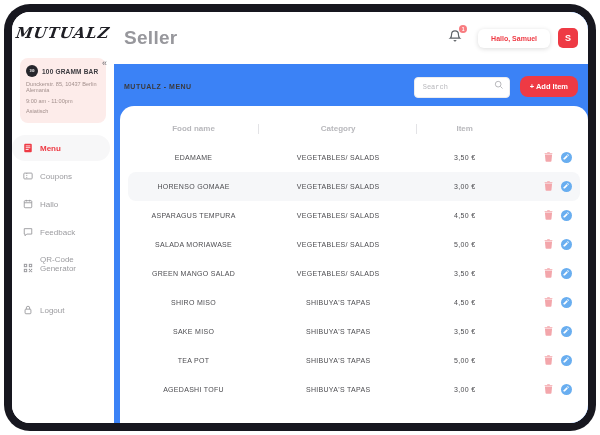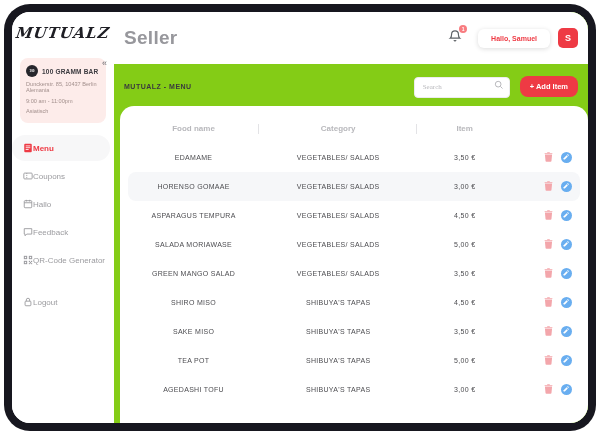--- a/index.html
+++ b/index.html
@@ -13,45 +13,45 @@
   .logo { font-family:"DejaVu Serif", serif; font-style:italic; font-weight:bold;
           font-size:15px; letter-spacing:1px; text-align:center; color:#1e1e24; transform:skewX(-8deg); }
   .collapse { position:absolute; top:46px; right:7px; font-size:9px; color:#6b6b70; cursor:pointer; }
   .bizcard { margin:16px 8px 0 8px; background:#fdecea; border-radius:8px; padding:7px 6px 8px 6px; }
   .bizhead { display:flex; align-items:center; gap:4px; }
   .bizlogo { width:12px; height:12px; border-radius:50%; background:#26262c; color:#fff;
              font-size:3px; font-weight:bold; display:flex; align-items:center; justify-content:center; flex-shrink:0; }
   .bizname { font-size:6.5px; font-weight:bold; color:#3b3b40; letter-spacing:.2px; }
   .bizline { font-size:5.6px; color:#a3908d; margin-top:3.5px; line-height:1.25; }
   .nav { margin-top:12px; }
-  .nav-item { display:flex; align-items:center; padding:8px 0 8px 11px; margin:0 4px 2px 0;
+  .nav-item { display:flex; align-items:flex-end; gap:7px; padding:8px 0 8px 11px; margin:0 4px 2px 0;
               font-size:8px; color:#9b9b9f; cursor:pointer; border-radius:14px; }
   .nav-item svg { width:10px; height:10px; flex-shrink:0; }
   .nav-item.active { background:#f7f7f8; color:#ee3a44; font-weight:bold; }
   .nav-item.logout { margin-top:16px; }
 
   
-  .main { flex:1; background:#84cc16; display:flex; flex-direction:column; min-width:0; }
+  .main { flex:1; background:#3b82f6; display:flex; flex-direction:column; min-width:0; }
   .topbar { background:#fff; height:52px; display:flex; align-items:center; padding:0 10px 0 10px; flex-shrink:0; }
   .page-title { flex:1; font-size:19px; font-weight:bold; color:#97979c; letter-spacing:.3px; }
   .bellwrap { position:relative; margin-right:16px; cursor:pointer; }
   .bellwrap svg { width:14px; height:14px; }
   .badge { position:absolute; top:-4px; right:-5px; min-width:8px; height:8px; border-radius:50%;
            background:#f87c80; color:#fff; font-size:5px; font-weight:bold;
            display:flex; align-items:center; justify-content:center; }
   .hello { background:#fff; box-shadow:0 1px 5px rgba(0,0,0,.14); border-radius:6px;
            padding:6px 13px; font-size:7px; font-weight:bold; color:#ee3a44; cursor:pointer; }
   .avatar { width:20px; height:20px; margin-left:8px; background:#ee3a44; border-radius:5px;
             color:#fff; font-size:9px; font-weight:bold; display:flex; align-items:center; justify-content:center; cursor:pointer; }
 
   .toolbar { display:flex; align-items:center; padding:11px 10px 8px 10px; flex-shrink:0; }
   .breadcrumb { flex:1; font-size:7px; font-weight:bold; color:#3a3a3e; letter-spacing:.5px; }
   .searchbox { position:relative; width:96px; }
   .searchbox input { width:100%; height:21px; border:1px solid #ececee; border-radius:4px; background:#fff;
-                     font-size:7px; padding:0 20px 0 8px; color:#555; outline:none; font-family:Liberation Serif, serif; }
+                     font-size:7px; padding:0 20px 0 8px; color:#555; outline:none; font-family:Liberation Mono, monospace; }
   .searchbox input::placeholder { color:#b9b9bd; }
   .search-ic { position:absolute; right:6px; top:5px; width:10px; height:10px; color:#b9b9bd; }
   .addbtn { margin-left:10px; background:#ee3a44; color:#fff; border:none; border-radius:8px;
             font-size:7.5px; font-weight:bold; padding:6px 10px; cursor:pointer; font-family:inherit; }
 
   .card { flex:1; background:#fff; margin-left:6px; border-radius:14px 14px 0 0; padding:14px 8px 0 8px; min-height:0; }
   .thead { display:grid; grid-template-columns:29% 35% 21% 15%; margin-bottom:6px;font-weight:bold; }
   .th { text-align:center; font-size:8px; color:#b8b8bc; position:relative; padding:4px 0; }
   .th.sep::after { content:""; position:absolute; right:0; top:4px; width:1px; height:10px; background:#e3e3e6; }
   .trow { display:grid; grid-template-columns:29% 35% 21% 15%; align-items:center; height:29px; border-radius:8px; }

